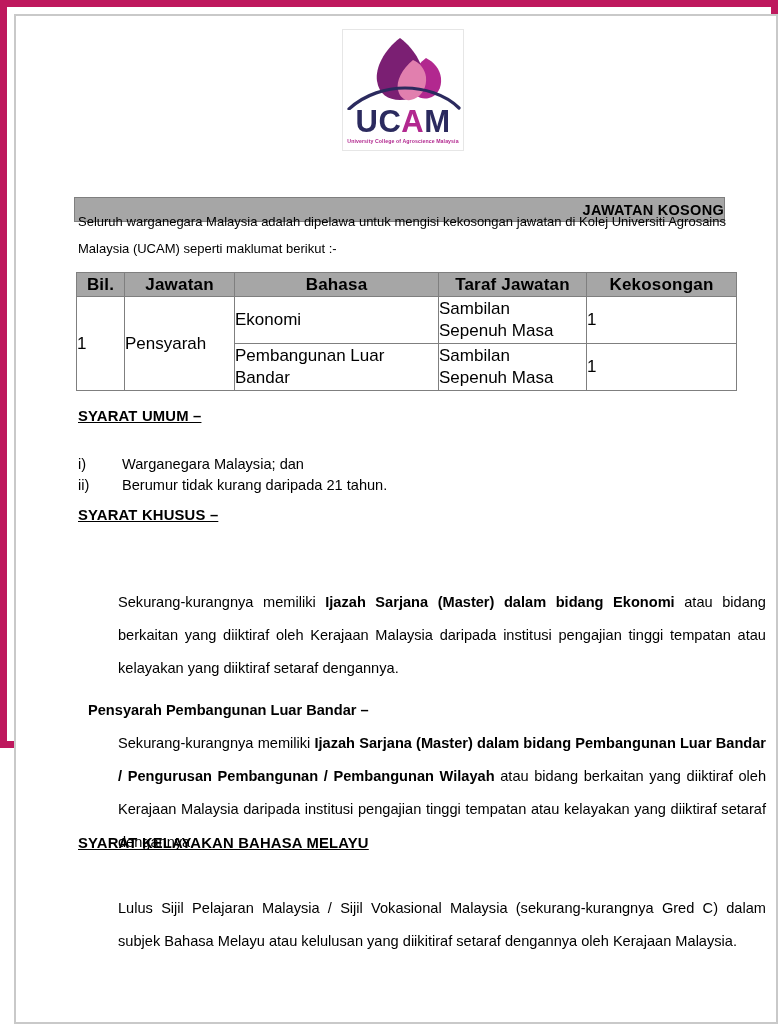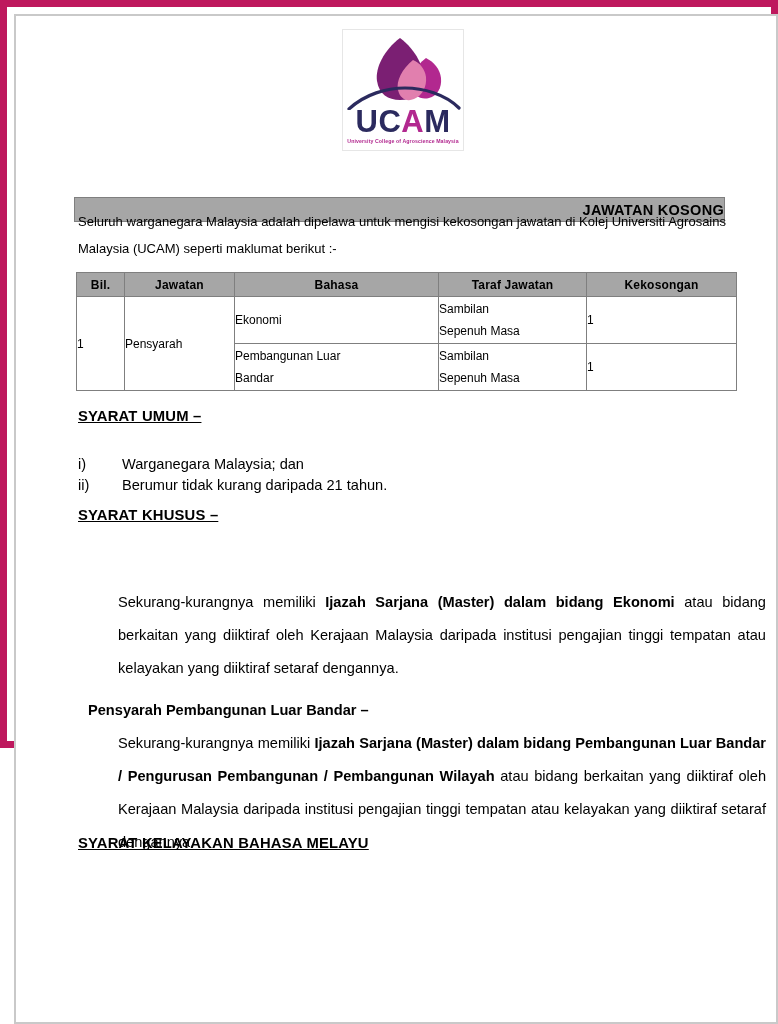--- a/index.html
+++ b/index.html
@@ -125,21 +125,21 @@
     left: 60px;
     top: 256px;
     width: 660px;
     border-collapse: collapse;
     table-layout: fixed;
   }
   table.job-table th,
   table.job-table td {
     border: 1px solid #7f7f7f;
     vertical-align: middle;
-    font-size: 12px;
+    font-size: 17px;
     padding: 0;
   }
   table.job-table th {
     background: #a6a6a6;
     font-weight: bold;
     height: 23px;
     letter-spacing: 0.2px;
   }
   table.job-table td { background: #ffffff; }
   .col-bil  { width: 48px; }
@@ -266,16 +266,17 @@
 
 
       <div class="body-par" style="left:62px; top:570px; width:648px;"><span>Sekurang-kurangnya memiliki </span><b>Ijazah Sarjana (Master) dalam bidang Ekonomi</b><span> atau bidang berkaitan yang diiktiraf oleh Kerajaan Malaysia daripada institusi pengajian tinggi tempatan atau kelayakan yang diiktiraf setaraf dengannya.</span></div>
 
       <div class="sub-head" style="left:72px; top:686px;">Pensyarah Pembangunan Luar Bandar –</div>
 
       <div class="body-par" style="left:62px; top:711px; width:648px;"><span>Sekurang-kurangnya memiliki </span><b>Ijazah Sarjana (Master) dalam bidang Pembangunan Luar Bandar / Pengurusan Pembangunan / Pembangunan Wilayah</b><span> atau bidang berkaitan yang diiktiraf oleh Kerajaan Malaysia daripada institusi pengajian tinggi tempatan atau kelayakan yang diiktiraf setaraf dengannya.</span></div>
 
       <div class="sec-head" style="left:62px; top:819px;">SYARAT KELAYAKAN BAHASA MELAYU</div>
 
+      <div class="body-par" style="left:62px; top:876px; width:648px;">Lulus Sijil Pelajaran Malaysia / Sijil Vokasional Malaysia (sekurang-kurangnya Gred C) dalam subjek Bahasa Melayu atau kelulusan yang diikitiraf setaraf dengannya oleh Kerajaan Malaysia.</div>
 
     </div>
   </div>
 </div>
 
 </body></html>

